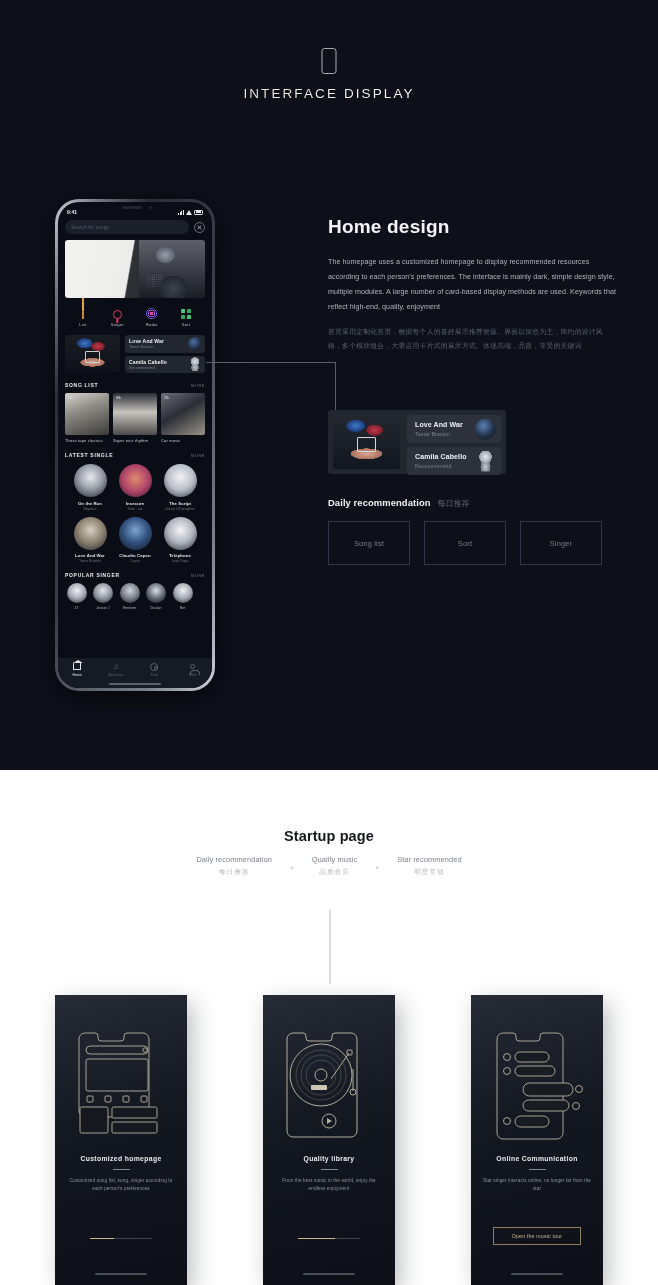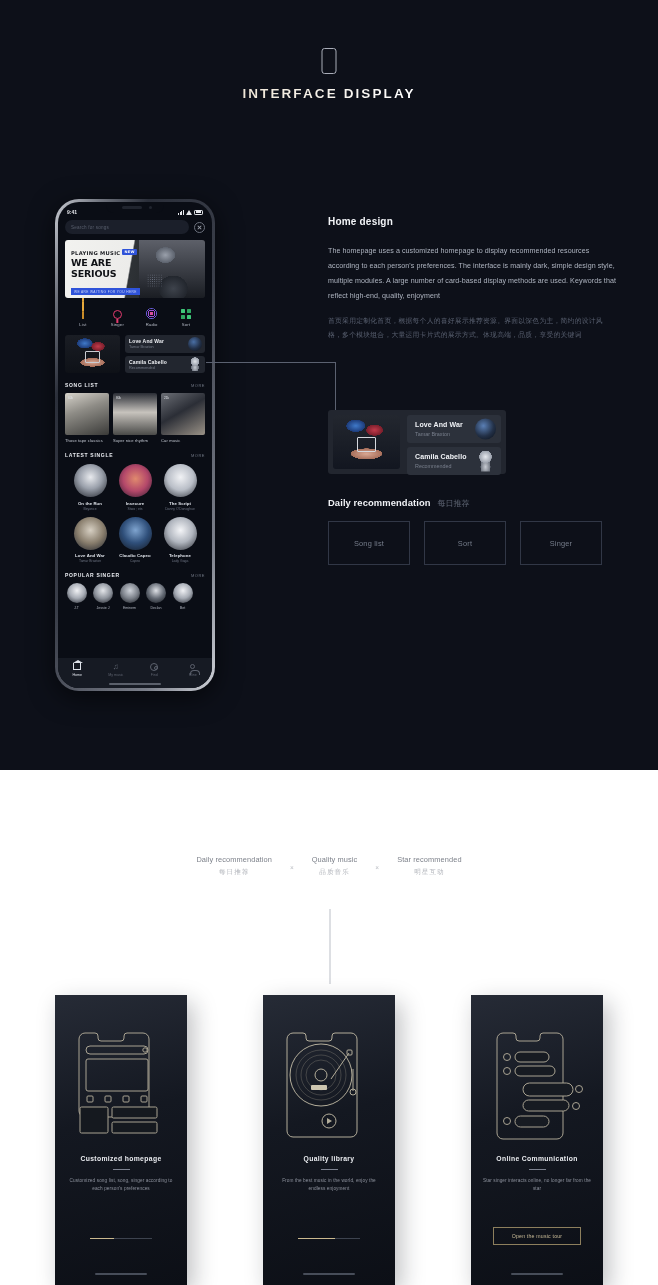--- a/index.html
+++ b/index.html
@@ -17,21 +17,21 @@
     background:#0d1019;
     overflow:hidden;
   }
 
   .hero-phone-icon {
     position:absolute; left:50%; top:48px; transform:translateX(-50%);
     width:15px; height:26px; border:1.2px solid #a9adb8; border-radius:3px;
   }
   .hero-title {
     position:absolute; left:0; top:86px; width:658px; text-align:center;
-    font-size:13.5px; font-weight:bold; letter-spacing:2.1px;
+    font-size:13.5px; font-weight:normal; letter-spacing:2.1px;
     background:linear-gradient(90deg,#d9c3a3 0%,#e8dcc8 28%,#ffffff 62%,#ffffff 100%);
     -webkit-background-clip:text; background-clip:text; color:transparent;
     -webkit-text-fill-color:transparent;
   }
 
   
   .phone {
     position:absolute; left:55px; top:199px; width:160px; height:492px;
     border-radius:24px;
     background:linear-gradient(115deg,#c9ccd3 0%,#6f737d 12%,#2b2f3a 24%,#3a3e49 50%,#7b7f8a 82%,#cfd2d8 100%);
@@ -202,21 +202,21 @@
     border:1px solid #5c616d;border-bottom:none;border-radius:4px 4px 0 0;}
   .home-bar{ position:absolute;left:50%;bottom:3px;transform:translateX(-50%);
     width:52px;height:1.6px;background:#5b606b;border-radius:1px;}
 
   
   .connector { position:absolute; left:206px; top:362px; width:136px; height:82px; }
   .connector i { position:absolute; background:#5b6170; }
 
   
   .rcol { position:absolute; left:328px; top:216px; width:288px; }
-  .r-title { font-size:10px; font-weight:bold; color:#f2f4f7; letter-spacing:.2px;}
+  .r-title { font-size:19px; font-weight:bold; color:#f2f4f7; letter-spacing:.2px;}
   .r-en { margin-top:17px; font-size:7.1px; line-height:2.1; color:#aeb4c0; letter-spacing:.07px;}
   .r-cn { margin-top:10px; font-size:6.8px; line-height:2.1; color:#596070; letter-spacing:.25px;}
 
   
   .detail { position:absolute; left:328px; top:410px; width:178px; height:64px;
     background:#22262f; border-radius:3px; padding:5px; display:flex; gap:7px;}
   .d-art { width:67px; height:54px; border-radius:3px; flex:none;
     background:
       radial-gradient(ellipse 17px 11px at 34% 20%, #3f79c9 0%, #1d3c7a 55%, transparent 56%),
       radial-gradient(ellipse 15px 10px at 62% 28%, #c23a4a 0%, #7a1f2c 55%, transparent 56%),
@@ -308,25 +308,20 @@
 
       <div class="screen">
         <div class="search-row">
           <div class="search-box">Search for songs</div>
           <div class="search-close"></div>
         </div>
 
         <div class="banner">
           <div class="banner-fig"></div>
           <div class="banner-dots"></div>
-          <div class="banner-txt">
-            <div class="bn-l1"><span>PLAYING MUSIC</span><span class="bn-tag">NEW</span></div>
-            <div class="bn-l2">WE ARE SERIOUS</div>
-            <div class="bn-bar">WE ARE WAITING FOR YOU HERE</div>
-          </div>
         </div>
 
         <div class="cats">
           <div class="cat">
             <div class="cat-ico">
                 <span class="bars">
                   <i></i>
                   <i></i>
                   <i></i>
                 </span>
@@ -535,20 +530,21 @@
     </div>
     <div class="daily-row">
       <div class="daily-box">Song list</div>
       <div class="daily-box">Sort</div>
       <div class="daily-box">Singer</div>
     </div>
   </div>
 </div>
 
 <div class="light">
+  <div class="startup-title">Startup page</div>
 
   <div class="kw-row">
     <div class="kw">
       <div class="kw-en">Daily recommendation</div>
       <div class="kw-cn">每日推荐</div>
     </div>
     <div class="kw-x">×</div>
     <div class="kw">
       <div class="kw-en">Quality music</div>
       <div class="kw-cn">品质音乐</div>

